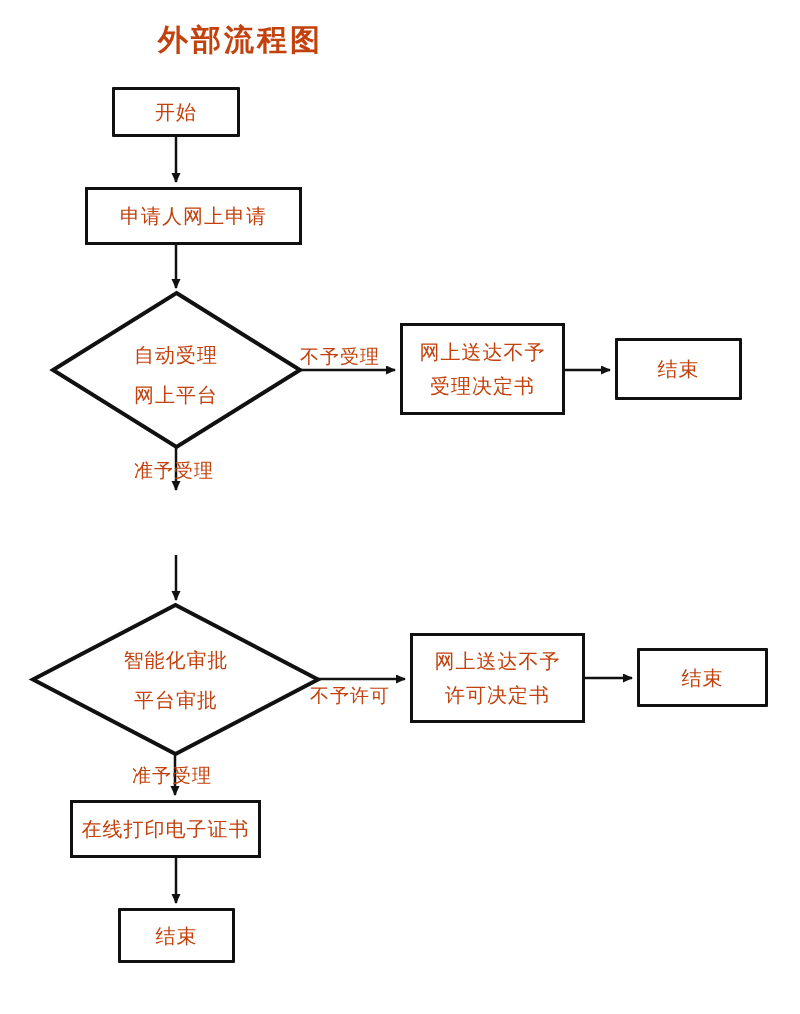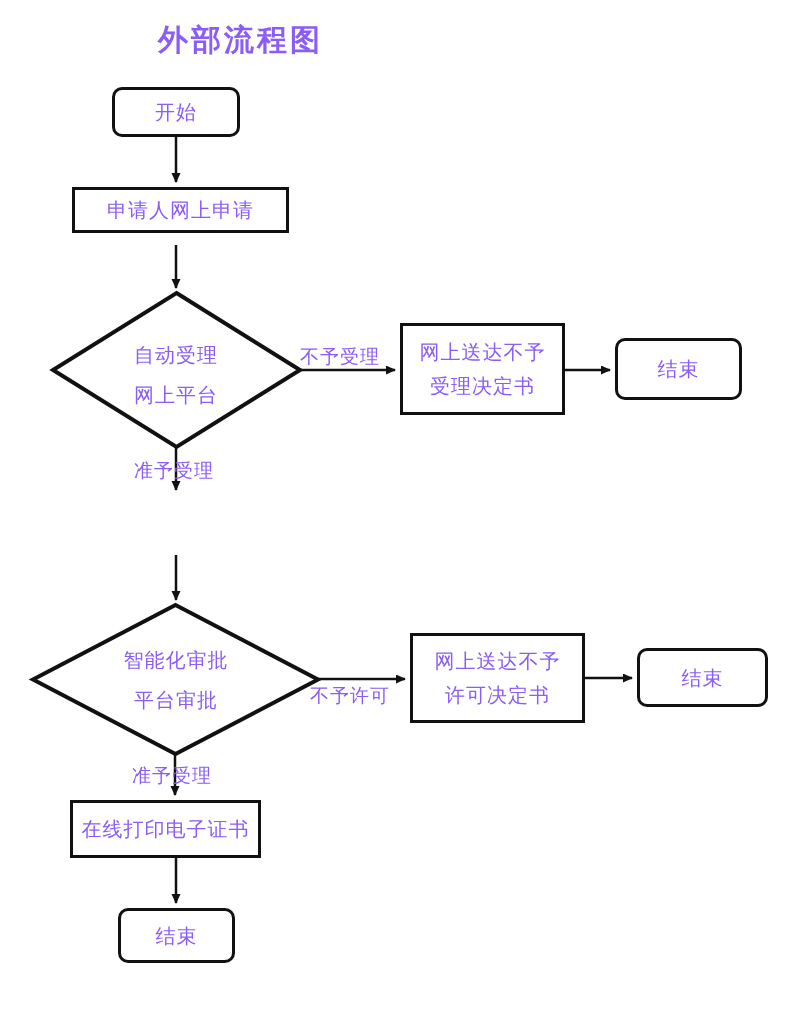--- a/index.html
+++ b/index.html
@@ -2,21 +2,21 @@
 <html><head>
 <meta charset="utf-8">
 <style>
   html,body{margin:0;padding:0;background:#ffffff;}
   #canvas{
     position:relative;
     width:800px;
     height:1014px;
     background:#ffffff;
     font-family:"Liberation Sans","DejaVu Sans",sans-serif;
-    color:#8b5cf6;
+    color:#c2410c;
     overflow:hidden;
   }
   #edges{
     position:absolute;
     left:0;top:0;
     width:800px;height:1014px;
     z-index:1;
     pointer-events:none;
   }
   .title{
@@ -36,23 +36,23 @@
     display:flex;
     flex-direction:column;
     align-items:center;
     justify-content:center;
     text-align:center;
     font-size:20px;
     line-height:1.7;
     z-index:2;
     letter-spacing:1px;
   }
-  .rounded{border-radius:10px;justify-content:center;}
+  .rounded{border-radius:1px;justify-content:center;}
   .node-start   {left:112px; top:87px;  width:128px; height:50px;}
-  .node-apply   {left:72px;  top:187px; width:217px; height:46px;}
+  .node-apply   {left:85px;  top:187px; width:217px; height:58px;}
   .node-reject1 {left:400px; top:323px; width:165px; height:92px;}
   .node-end1    {left:615px; top:338px; width:127px; height:62px;}
   .node-notice  {left:68px;  top:495px; width:215px; height:60px;}
   .node-reject2 {left:410px; top:633px; width:175px; height:90px;}
   .node-end2    {left:637px; top:648px; width:131px; height:59px;}
   .node-print   {left:70px;  top:800px; width:191px; height:58px;}
   .node-end3    {left:118px; top:908px; width:117px; height:55px;}
   .diamond-text{
     position:absolute;
     width:160px;

